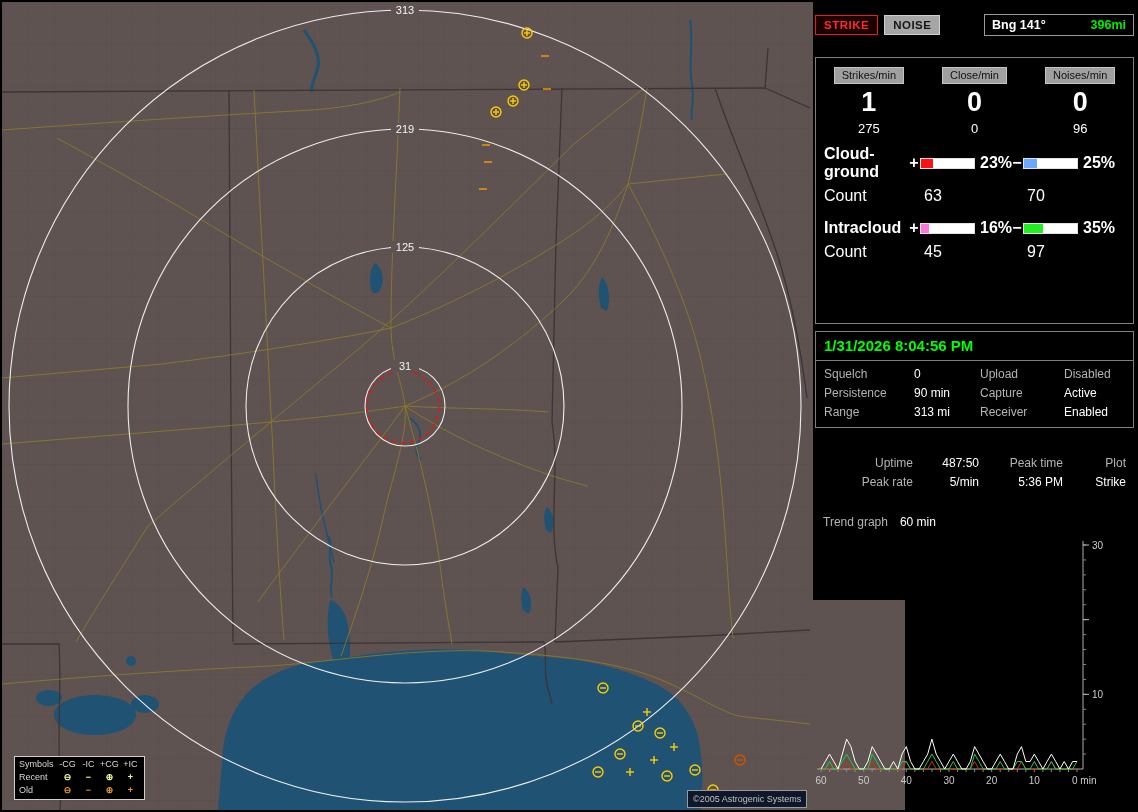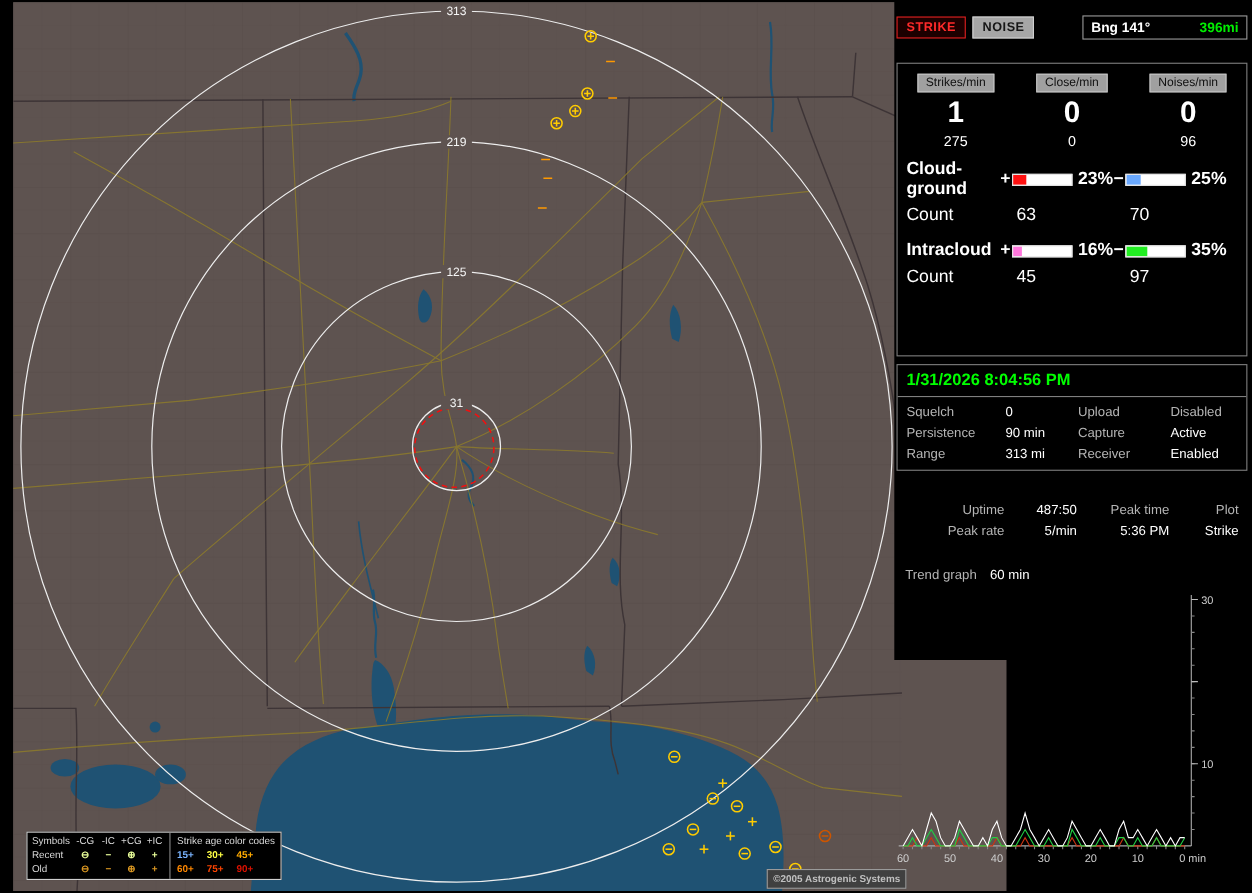--- a/index.html
+++ b/index.html
@@ -1,37 +1,37 @@
 <!DOCTYPE html>
 <html><head>
 <meta charset="utf-8">
 <style>
   * { margin:0; padding:0; box-sizing:border-box; }
   html,body { background:#000; }
   body { width:1138px; height:812px; font-family:"Liberation Sans",sans-serif; position:relative; overflow:hidden; }
   #screen { position:absolute; inset:0; width:1138px; height:812px; background:#000; }
 
   
-  #map-area { position:absolute; left:12px; top:2px; width:903px; height:808px; background:#5e5350; }
+  #map-area { position:absolute; left:2px; top:2px; width:903px; height:808px; background:#5e5350; }
   #map { display:block; }
 
   #legend-box { position:absolute; left:12px; top:754px; display:flex; background:#000;
     border:1px solid #cfcfcf; color:#d8d8d8; font-size:9px; line-height:13px; }
   .leg-left { padding:1px 3px 2px 4px; }
   .lrow { display:flex; align-items:center; white-space:nowrap; }
   .lc { width:21px; text-align:center; }
   .w1 { width:38px; text-align:left; }
   .recent .sym { color:#eaff9a; font-weight:bold; }
   .old .sym { color:#dd9922; font-weight:bold; }
   .leg-right { border-left:1px solid #8a8a8a; padding:1px 5px 2px 6px; }
   .leg-right .title { justify-content:center; }
   .ages span { display:inline-block; width:27px; font-weight:bold; }
 
-  #copyright { position:absolute; left:685px; top:788px; background:#404040; border:1px solid #9a9a9a;
-    color:#c0c0c0; font-size:9px; padding:3px 5px; white-space:nowrap;font-weight:bold; }
+  #copyright { position:absolute; left:685px; top:788px; background:#0f172a; border:1px solid #9a9a9a;
+    color:#c0c0c0; font-size:9px; padding:3px 5px; white-space:nowrap; }
 
   
   #sidebar { position:absolute; left:813px; top:0; width:325px; height:600px; background:#000; color:#fff; }
 
   #toolbar { position:absolute; left:2px; top:12px; width:319px; height:26px; display:flex; gap:6px; align-items:center; }
   #strike-btn { background:#1c0000; border:1px solid #e02020; color:#ff2a2a; font-weight:bold;
     font-size:11.5px; padding:3px 8px; font-family:inherit; letter-spacing:.5px; cursor:pointer; }
   #noise-btn { background:#a6a6a6; border:1px solid #cfcfcf; color:#161616; font-weight:bold;
     font-size:11.5px; padding:3px 8px; font-family:inherit; letter-spacing:.5px; cursor:pointer; }
   #bng-box { margin-left:auto; border:1px solid #9a9a9a; background:#000; height:22px; width:150px;
@@ -268,33 +268,20 @@
           <span class="lc sym">−</span>
           <span class="lc sym">⊕</span>
           <span class="lc sym">+</span>
         </div>
         <div class="lrow old">
           <span class="lc w1">Old</span>
           <span class="lc sym">⊖</span>
           <span class="lc sym">−</span>
           <span class="lc sym">⊕</span>
           <span class="lc sym">+</span>
-        </div>
-      </div>
-      <div class="leg-right">
-        <div class="lrow title">Strike age color codes</div>
-        <div class="lrow ages">
-          <span style="color: rgb(122, 180, 255);">15+</span>
-          <span style="color: rgb(255, 255, 68);">30+</span>
-          <span style="color: rgb(255, 170, 0);">45+</span>
-        </div>
-        <div class="lrow ages">
-          <span style="color: rgb(255, 136, 0);">60+</span>
-          <span style="color: rgb(255, 68, 0);">75+</span>
-          <span style="color: rgb(221, 17, 0);">90+</span>
         </div>
       </div>
     </div>
 
     <div id="copyright">©2005 Astrogenic Systems</div>
   </div>
 
   <div id="sidebar">
 
     <div id="toolbar">

